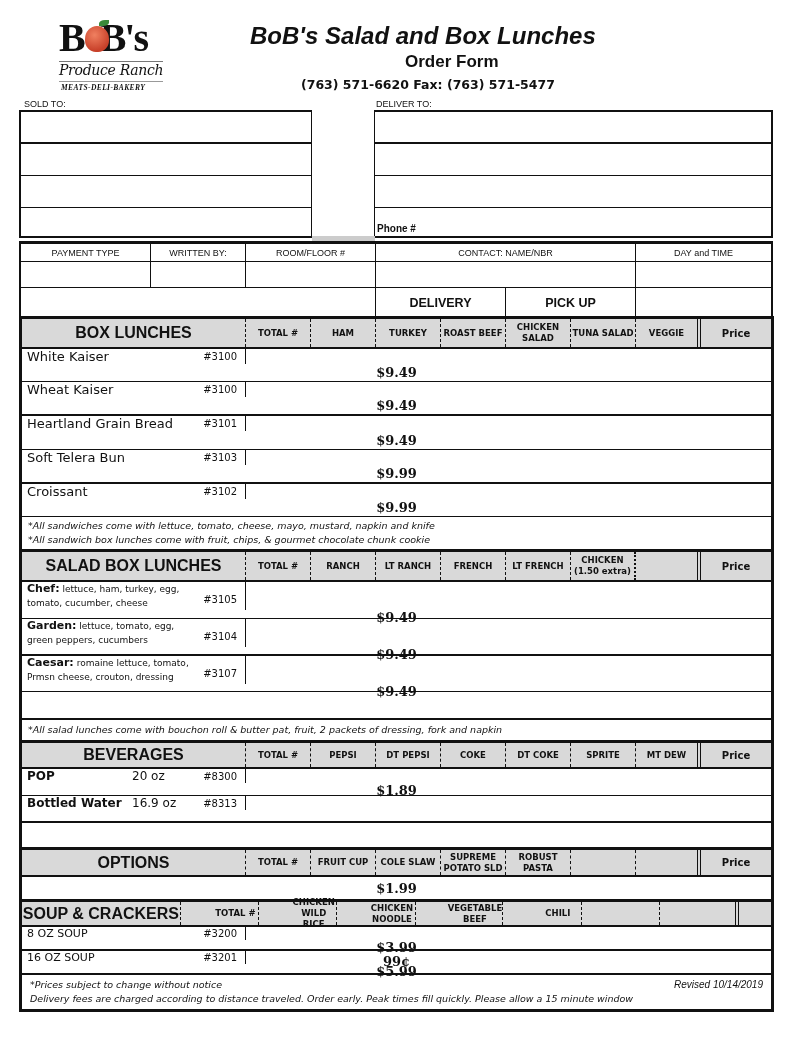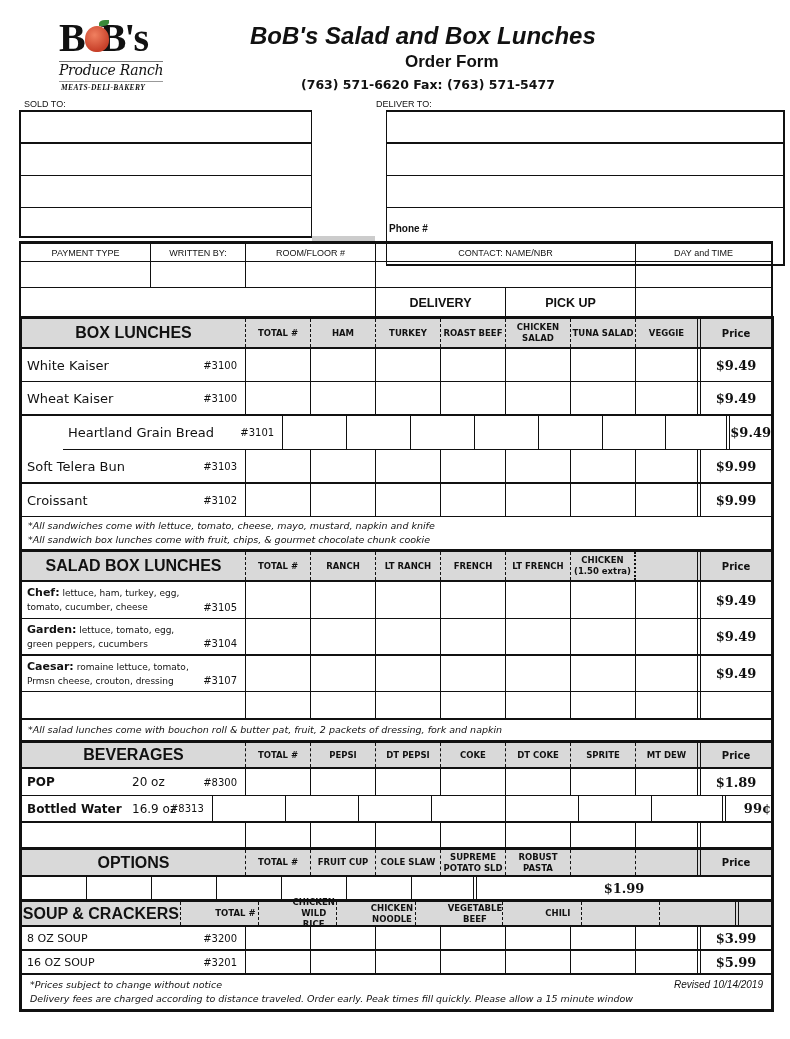--- a/index.html
+++ b/index.html
@@ -31,21 +31,21 @@
   .info-blank .info-cell { height: 25px; }
   .info-deliv .info-cell { height: 29px; font-weight: bold; font-size: 12.5px; }
   .grey-sep { left: 312px; top: 236px; width: 63px; height: 6px; background: #ccc; }
 
   .menu { left: 19px; top: 316px; width: 755px; border: 3px solid #111; }
   .sec-head { display: flex; background: #d9d9d9; border-bottom: 2px solid #111; }
   .sec-head .name { width: 224px; font-family: "Liberation Sans", sans-serif; font-weight: bold; font-size: 16px; display: flex; align-items: center; justify-content: center; border-right: 1px dashed #111; }
   .col { width: 65px; border-right: 1px dashed #111; display: flex; align-items: center; justify-content: center; text-align: center; font-family: "DejaVu Sans", sans-serif; font-weight: bold; font-size: 8.5px; line-height: 11px; }
   .col.last { border-right: 4px double #111; }
   .price-col { flex: 1; display: flex; align-items: center; justify-content: center; font-family: "DejaVu Sans", sans-serif; font-weight: bold; font-size: 10px; }
-  .row { display: flex; border-bottom: 2px solid #111; }
+  .row { display: flex; border-bottom: 2px solid #111; flex-direction: column; }
   .row.thin { border-bottom: 1.5px solid #111; }
   .row .name { width: 224px; border-right: 1.5px solid #111; position: relative; padding-left: 5px; display: flex; align-items: center; font-family: "DejaVu Sans", sans-serif; }
   .row .cell { width: 65px; border-right: 1.5px solid #111; }
   .row .cell.last { border-right: 4px double #111; }
   .row .price { flex: 1; display: flex; align-items: center; justify-content: center; font-family: "DejaVu Serif", serif; font-weight: bold; font-size: 13px; }
   .code { position: absolute; right: 8px; font-size: 10px; font-family: "DejaVu Sans", sans-serif; }
   .box-name { font-size: 13px; }
   .note { font-family: "DejaVu Sans", sans-serif; font-style: italic; font-size: 9.5px; padding: 2px 6px; line-height: 14px; border-bottom: 2px solid #111; }
   .salad-name { flex-direction: column; align-items: flex-start !important; justify-content: center; font-size: 9px; line-height: 14px; }
   .salad-name b { font-size: 11px; }
@@ -71,21 +71,21 @@
 
 <div class="abs lbl-small" style="left:24px; top:99px;">SOLD TO:</div>
 <div class="abs addrbox" style="left:19px; top:110px; width:293px; height:128px; border-right-width:1.5px;">
   <div class="line thick"></div>
   <div class="line"></div>
   <div class="line"></div>
   <div class="line"></div>
 </div>
 
 <div class="abs lbl-small" style="left:376px; top:99px;">DELIVER TO:</div>
-<div class="abs addrbox" style="left:386px; top:110px; width:399px; height:156px; border-left-width:1.5px;">
+<div class="abs addrbox" style="left:374px; top:110px; width:399px; height:128px; border-left-width:1.5px;">
   <div class="line thick"></div>
   <div class="line"></div>
   <div class="line"></div>
   <div class="line">
     <span class="phone-lbl">Phone #</span>
   </div>
 </div>
 <div class="abs grey-sep"></div>
 
 <div class="abs info">
@@ -145,21 +145,21 @@
       </div>
     <div class="cell"></div>
       <div class="cell"></div>
       <div class="cell"></div>
       <div class="cell"></div>
       <div class="cell"></div>
       <div class="cell"></div>
       <div class="cell last"></div>
     <div class="price">$9.49</div>
   </div>
-  <div class="row thin" style="height:34px;margin-left:41px;">
+  <div class="row thin" style="height:34px;">
     <div class="name box-name">
         <span>Heartland Grain Bread</span>
         <span class="code">#3101</span>
       </div>
     <div class="cell"></div>
       <div class="cell"></div>
       <div class="cell"></div>
       <div class="cell"></div>
       <div class="cell"></div>
       <div class="cell"></div>

